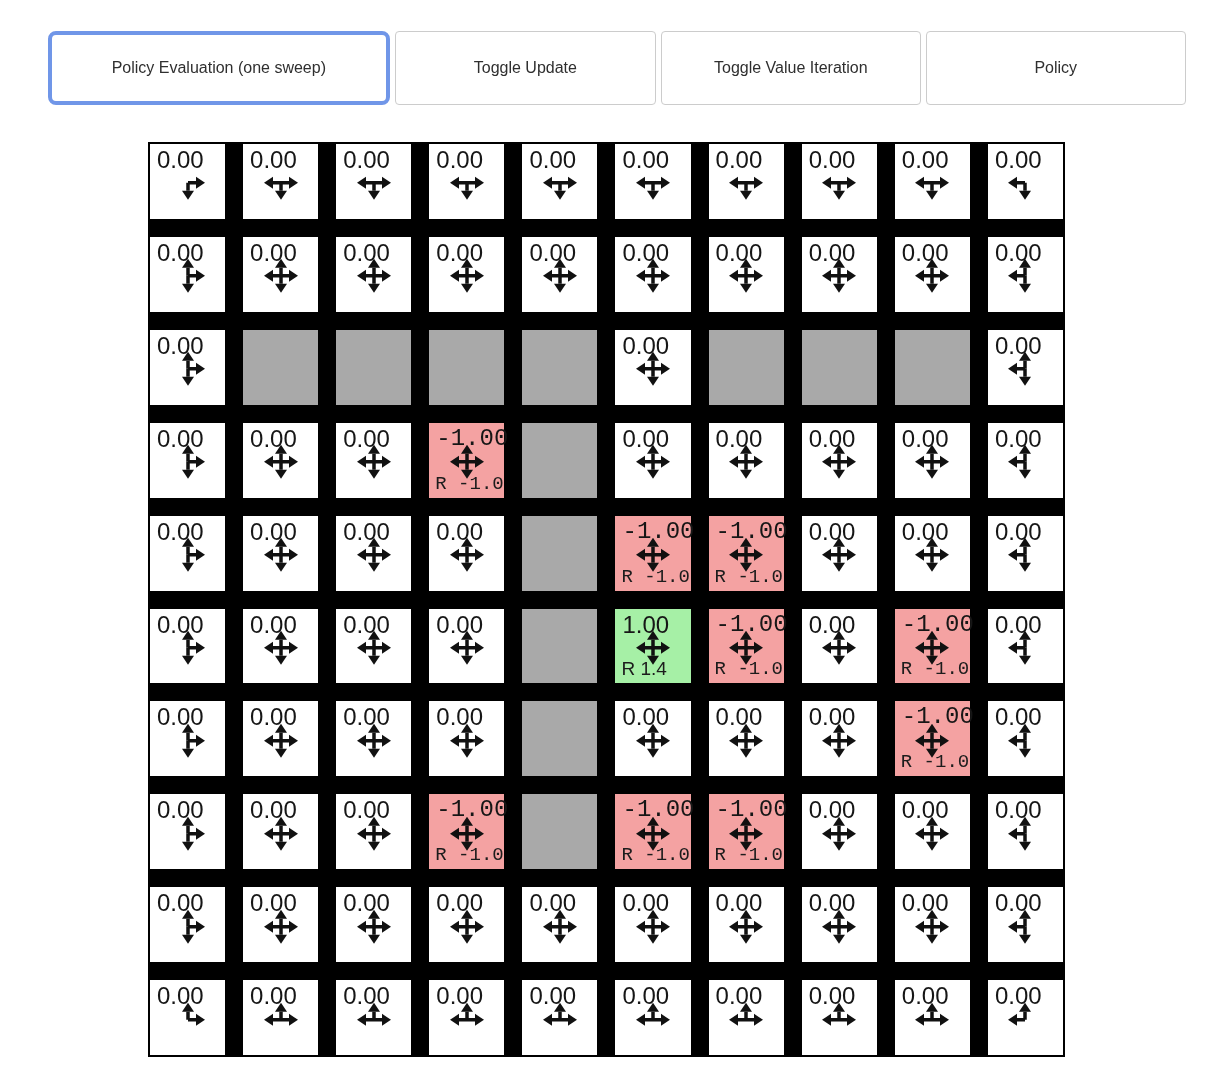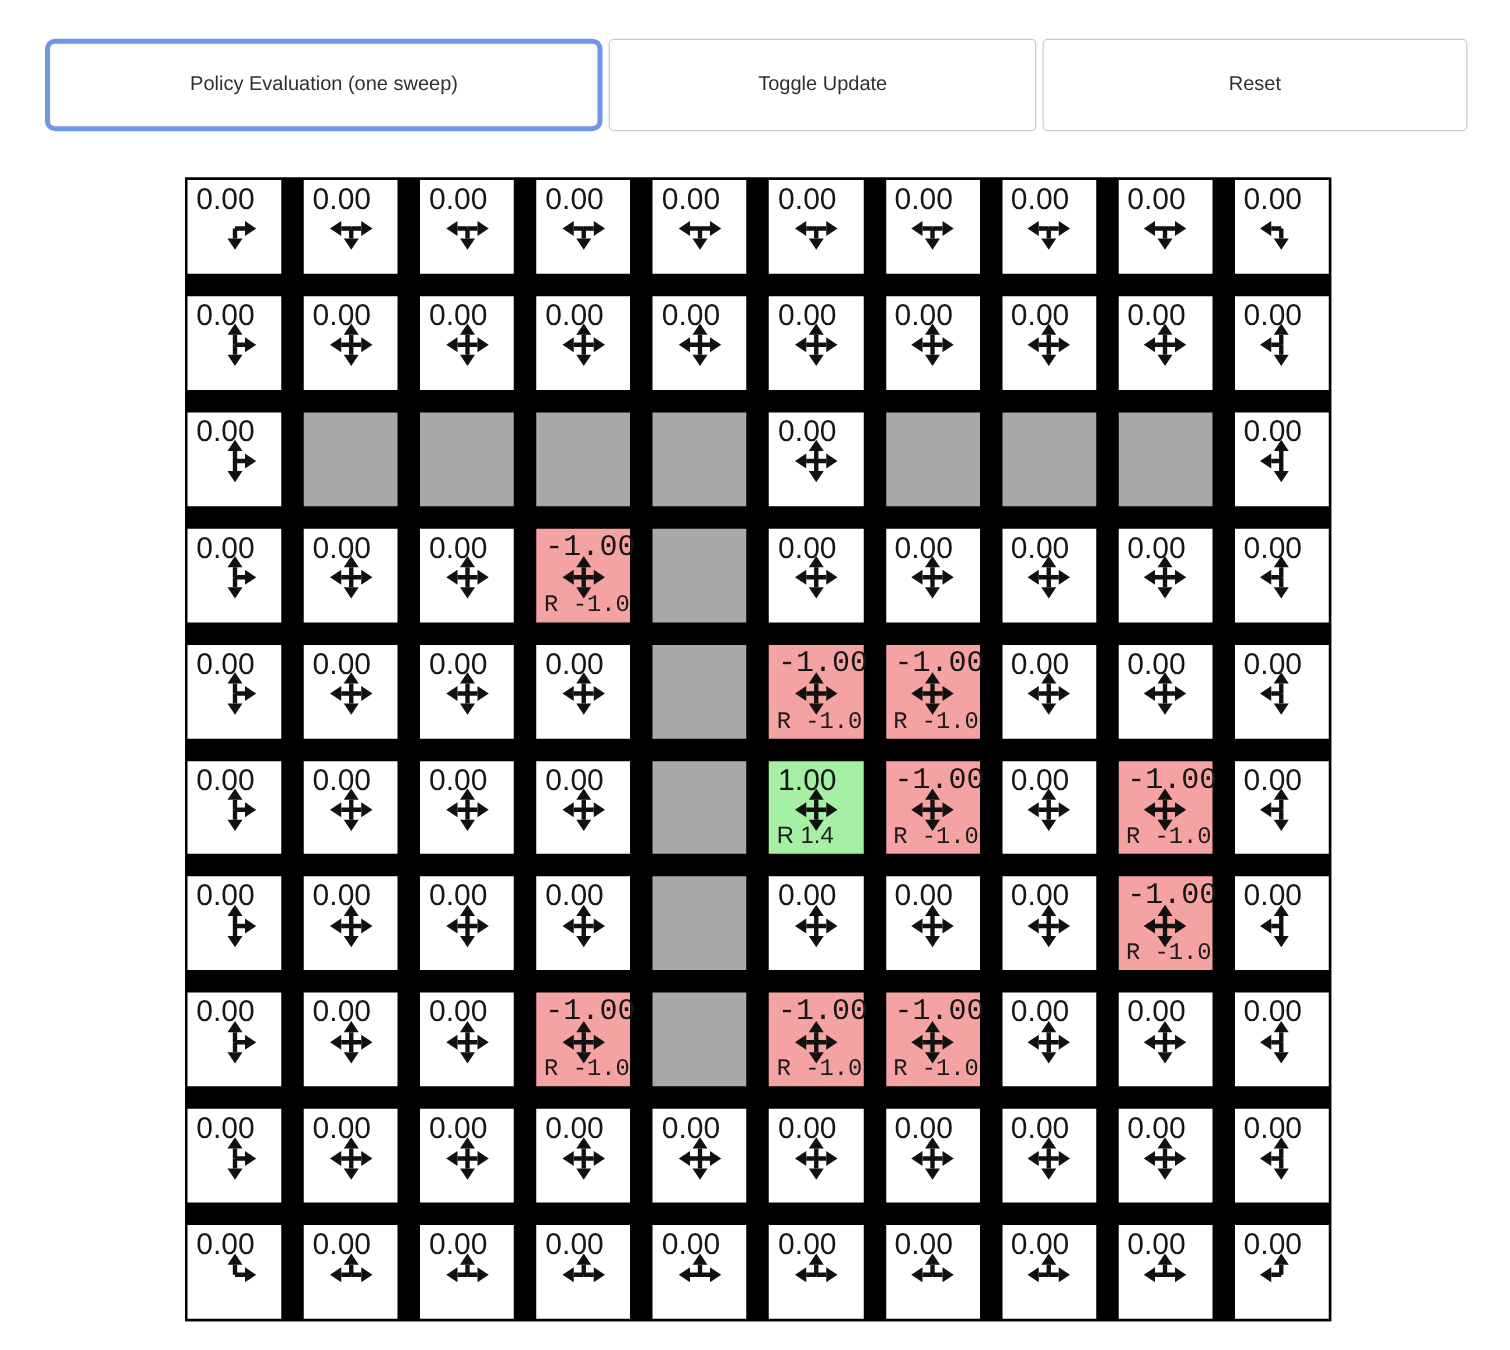--- a/index.html
+++ b/index.html
@@ -1,17 +1,17 @@
 <!DOCTYPE html>
 <html style="--focus: #7096e8; --button-border: #cccccc; --wall: #a9a9a9; --neg: #f4a2a2; --pos: #a6f0a6; --grid-line: #000000;"><head>
 <meta charset="utf-8">
 <style>
   html,body{margin:0;padding:0;background:#ffffff;width:1208px;height:1080px;overflow:hidden;
     font-family:"Liberation Sans", sans-serif;}
-  .toolbar{position:absolute;left:36px;top:31px;width:1138px;height:74px;display:flex;gap:5px;}
+  .toolbar{position:absolute;left:48px;top:31px;width:1138px;height:74px;display:flex;gap:5px;}
   .btn{background:#fff;border:1px solid var(--button-border);border-radius:4px;
     font-size:16px;color:#2f2f2f;display:flex;align-items:center;justify-content:center;
     cursor:pointer;box-sizing:border-box;padding:0 10px;}
   .btn.active{border:4px solid var(--focus);border-radius:8px;}
   .btn.b1{flex:342 0 0;}
   .btn.b2{flex:261 0 0;}
   .btn.b3{flex:259 0 0;}
   .btn.b4{flex:260 0 0;}
   .grid{position:absolute;left:148px;top:142px;width:913px;height:911px;
     display:grid;grid-template-columns:repeat(10,1fr);grid-template-rows:repeat(10,1fr);
@@ -23,21 +23,22 @@
   .val{position:absolute;top:2px;left:7px;font-size:24px;color:#161616;}
   .reward{position:absolute;bottom:3px;left:6px;font-size:19px;color:#1c1c1c;}
   .arrows{position:absolute;left:50%;top:50%;transform:translate(-50%,-46%);}
 </style>
 </head>
 <body>
 
 <div class="toolbar">
   <button class="btn b1 active">Policy Evaluation (one sweep)</button>
   <button class="btn b2">Toggle Update</button>
-  <button class="btn b4">Reset</button>
+  <button class="btn b3">Toggle Value Iteration</button>
+  <button class="btn b4">Policy</button>
 </div>
 
 <div class="grid" id="grid">
     <div class="cell">
       <span class="val">0.00</span>
       <svg width="46" height="46" viewBox="0 0 46 46" class="arrows">
         <line x1="23" y1="23" x2="31" y2="23" stroke="#111111" stroke-width="3.5"></line>
         <polygon points="31,17 31,29 40,23" fill="#111111"></polygon>
         <line x1="23" y1="23" x2="23" y2="31" stroke="#111111" stroke-width="3.5"></line>
         <polygon points="17,31 29,31 23,40" fill="#111111"></polygon>

